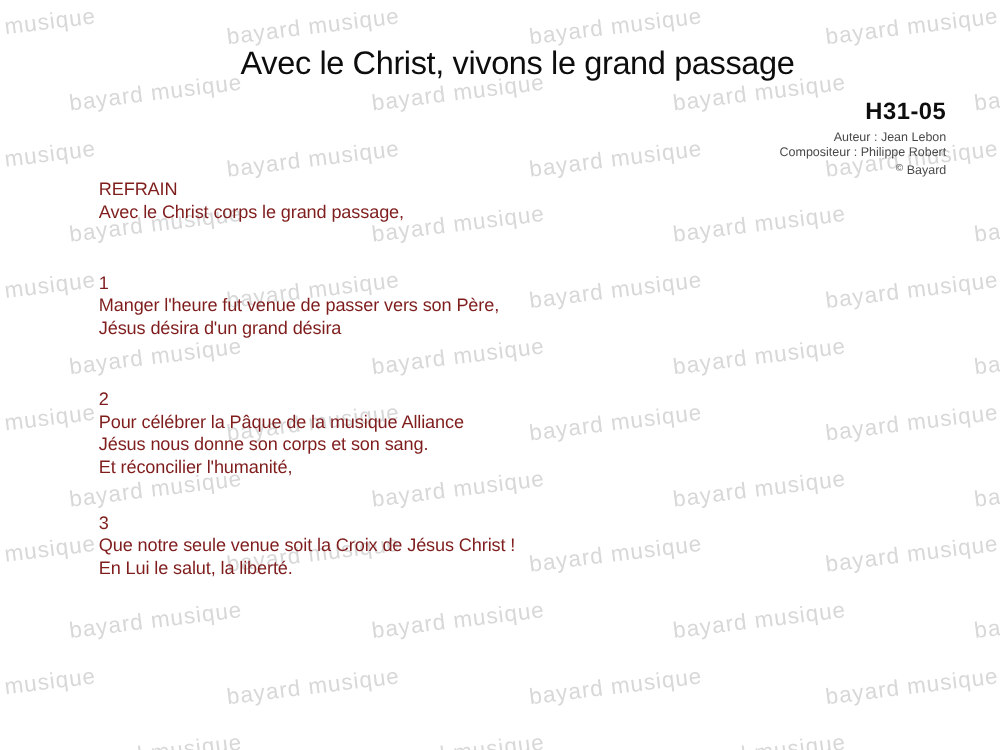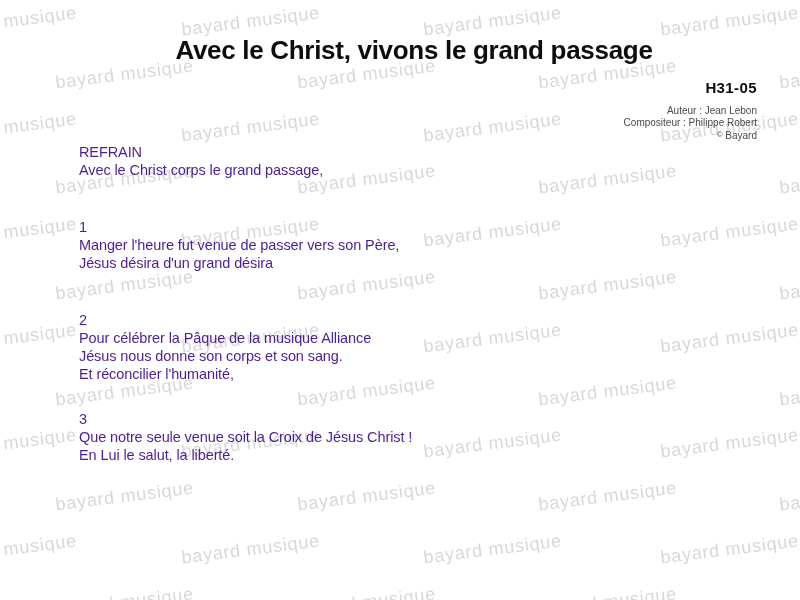--- a/index.html
+++ b/index.html
@@ -26,51 +26,51 @@
     transform: rotate(-7deg);
     transform-origin: 50% 50%;
     user-select: none;
   }
   
   .title {
     position: absolute;
     left: 40px; right: 12px; top: 34px;
     text-align: center;
     font-size: 26px;
-    font-weight: 700;
+    font-weight: 400;
     letter-spacing: -0.3px;
     color: #0d0d0d;
     line-height: 32px;
     white-space: nowrap;
   }
   .ref-code {
     position: absolute;
     top: 79px; right: 43px;
-    font-size: 15px;
+    font-size: 19px;
     font-weight: 700;
     letter-spacing: 0.4px;
     color: #0d0d0d;
   }
   .credits {
     position: absolute;
     top: 105px; right: 43px;
     text-align: right;
     font-size: 10px;
     line-height: 12px;
     color: #4a4a4a;
   }
   .credits .copyright sup {
     font-size: 8px;
     vertical-align: 2px;
   }
   .lyrics-line, .block-label {
     font-size: 14.5px;
     line-height: 18px;
     letter-spacing: -0.1px;
-    color: #4c1d95;
+    color: #7f1d1d;
     white-space: nowrap;
   }
   .lyric-block { position: absolute; left: 79px; }
   .block-refrain { top: 143px; }
   .block-verse-1 { top: 218px; }
   .block-verse-2 { top: 311px; }
   .block-verse-3 { top: 410px; }
 </style>
 </head>
 <body>

